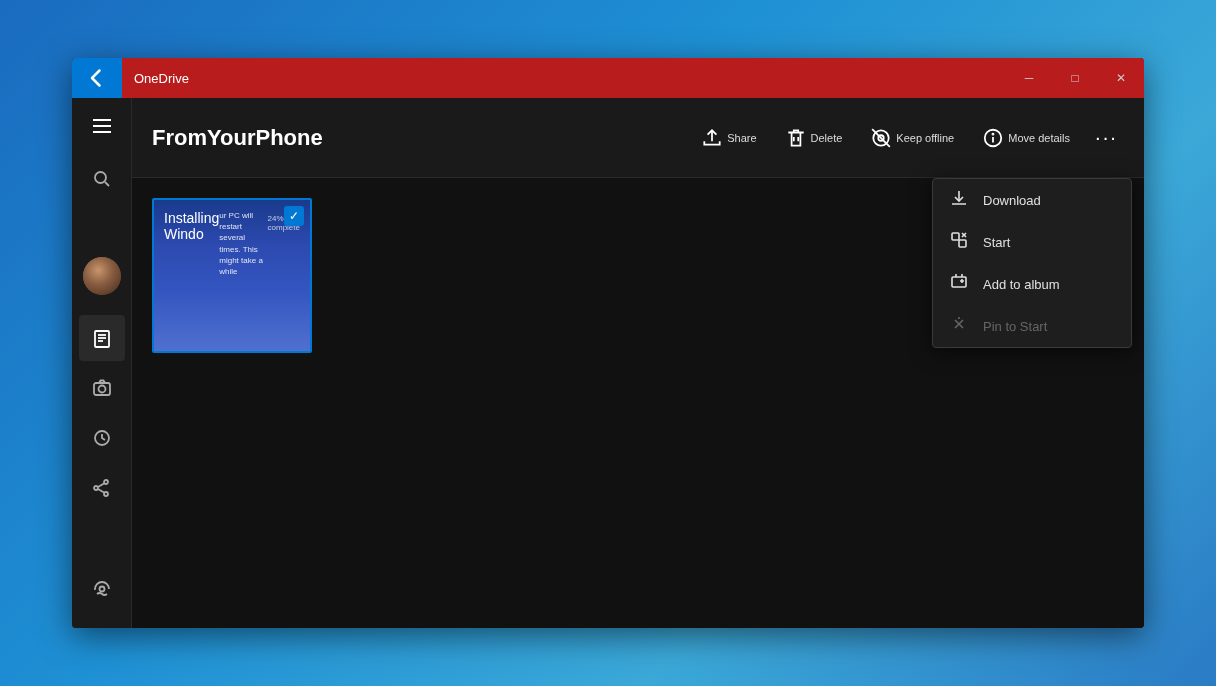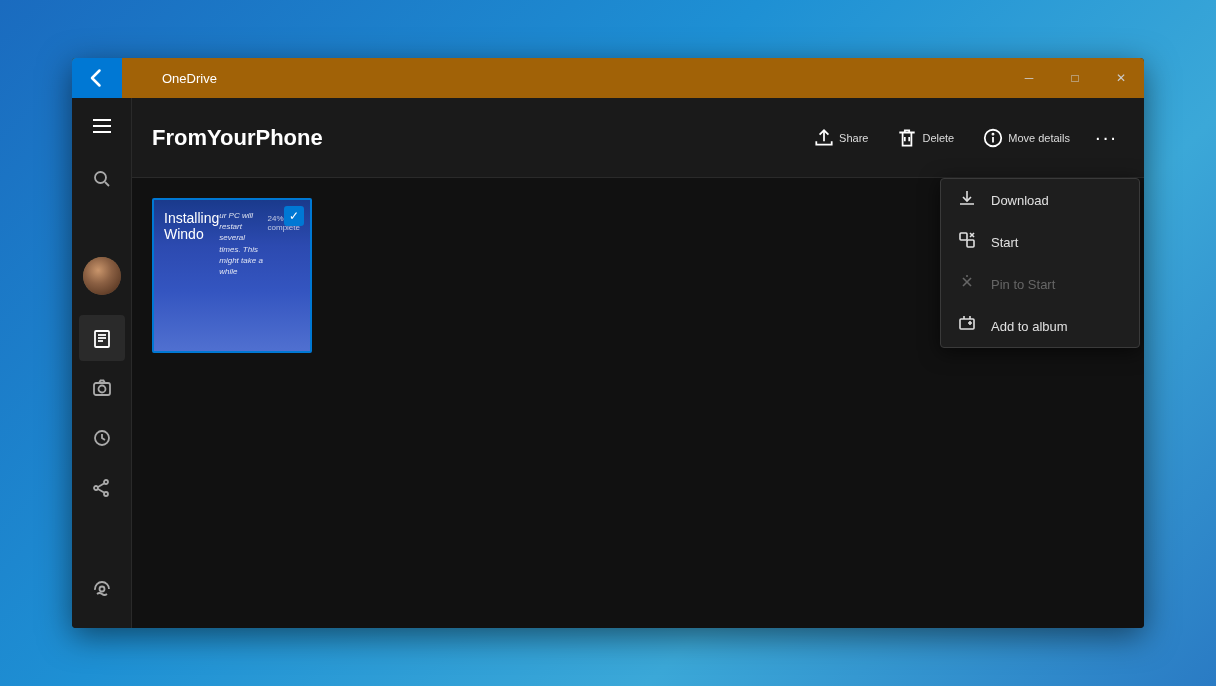--- a/index.html
+++ b/index.html
@@ -18,25 +18,24 @@
       background: #1a1a1a;
       border-radius: 4px;
       overflow: hidden;
       display: flex;
       flex-direction: column;
       box-shadow: 0 8px 32px rgba(0,0,0,0.5);
     }
     
     .title-bar {
       height: 40px;
-      background: #a16207;
+      background: #b91c1c;
       display: flex;
       align-items: center;
       flex-shrink: 0;
-      gap: 28px;
     }
     .back-btn {
       width: 50px;
       height: 40px;
       background: #0078d4;
       display: flex;
       align-items: center;
       justify-content: center;
       cursor: pointer;
       color: white;
@@ -214,21 +213,20 @@
     .install-title {
       color: white;
       font-size: 14px;
       font-weight: 300;
       margin-bottom: 6px;
     }
     .install-subtitle {
       color: rgba(255,255,255,0.85);
       font-size: 8px;
       line-height: 1.4;
-      font-style: italic;
     }
     .install-progress {
       color: rgba(255,255,255,0.7);
       font-size: 8px;
       margin-top: 4px;
     }
     .check-badge {
       position: absolute;
       top: 6px;
       right: 6px;
@@ -240,21 +238,21 @@
       align-items: center;
       justify-content: center;
       color: white;
       font-size: 12px;
     }
 
     
     .context-menu {
       position: absolute;
       top: 0;
-      right: 4px;
+      right: 12px;
       width: 200px;
       background: #1e1e1e;
       border: 1px solid #3a3a3a;
       border-radius: 4px;
       box-shadow: 0 4px 20px rgba(0,0,0,0.6);
       overflow: hidden;
     }
     .context-item {
       display: flex;
       align-items: center;
@@ -378,20 +376,28 @@
               <polyline points="3,5 5,5 17,5"></polyline>
               <path d="M6 5 L6 17 L14 17 L14 5"></path>
               <path d="M8 5 L8 3 L12 3 L12 5"></path>
               <line x1="8" y1="9" x2="8" y2="13"></line>
               <line x1="12" y1="9" x2="12" y2="13"></line>
             </svg>
             <span>Delete</span>
           </div>
           <div class="toolbar-btn">
             <svg viewBox="0 0 20 20" width="22" height="22" fill="none" stroke="white" stroke-width="1.6">
+              <circle cx="10" cy="10" r="7"></circle>
+              <circle cx="10" cy="10" r="2.5"></circle>
+              <line x1="2" y1="2" x2="18" y2="18" stroke="white" stroke-width="1.6"></line>
+            </svg>
+            <span>Keep offline</span>
+          </div>
+          <div class="toolbar-btn">
+            <svg viewBox="0 0 20 20" width="22" height="22" fill="none" stroke="white" stroke-width="1.6">
               <circle cx="10" cy="10" r="7.5"></circle>
               <line x1="10" y1="9" x2="10" y2="14"></line>
               <circle cx="10" cy="6.5" r="0.5" fill="white"></circle>
             </svg>
             <span>Move details</span>
           </div>
           <div class="toolbar-more">
             <span>···</span>
           </div>
         </div>
@@ -424,40 +430,40 @@
           <div class="context-item">
             <span class="context-icon">
               <svg viewBox="0 0 18 18" width="18" height="18" fill="none" stroke="currentColor" stroke-width="1.6">
                 <rect x="2" y="2" width="7" height="7" rx="1"></rect>
                 <rect x="9" y="9" width="7" height="7" rx="1"></rect>
                 <line x1="12" y1="2" x2="16" y2="6"></line>
                 <line x1="16" y1="2" x2="12" y2="6"></line>
               </svg>
             </span>
             <span>Start</span>
-          </div>
-          <div class="context-item disabled">
-            <span class="context-icon">
-              <svg viewBox="0 0 18 18" width="18" height="18" fill="none" stroke="#666" stroke-width="1.6">
-                <line x1="5" y1="5" x2="13" y2="13"></line>
-                <line x1="13" y1="5" x2="5" y2="13"></line>
-                <line x1="9" y1="2" x2="9" y2="4"></line>
-              </svg>
-            </span>
-            <span>Pin to Start</span>
           </div>
           <div class="context-item">
             <span class="context-icon">
               <svg viewBox="0 0 18 18" width="18" height="18" fill="none" stroke="currentColor" stroke-width="1.6">
                 <rect x="2" y="4" width="14" height="10" rx="1"></rect>
                 <line x1="12" y1="1" x2="12" y2="4"></line>
                 <line x1="6" y1="1" x2="6" y2="4"></line>
                 <line x1="10" y1="8" x2="14" y2="8"></line>
                 <line x1="12" y1="6" x2="12" y2="10"></line>
               </svg>
             </span>
             <span>Add to album</span>
           </div>
+          <div class="context-item disabled">
+            <span class="context-icon">
+              <svg viewBox="0 0 18 18" width="18" height="18" fill="none" stroke="#666" stroke-width="1.6">
+                <line x1="5" y1="5" x2="13" y2="13"></line>
+                <line x1="13" y1="5" x2="5" y2="13"></line>
+                <line x1="9" y1="2" x2="9" y2="4"></line>
+              </svg>
+            </span>
+            <span>Pin to Start</span>
+          </div>
         </div>
       </div>
     </div>
   </div>
 </div>
 
 </body></html>

